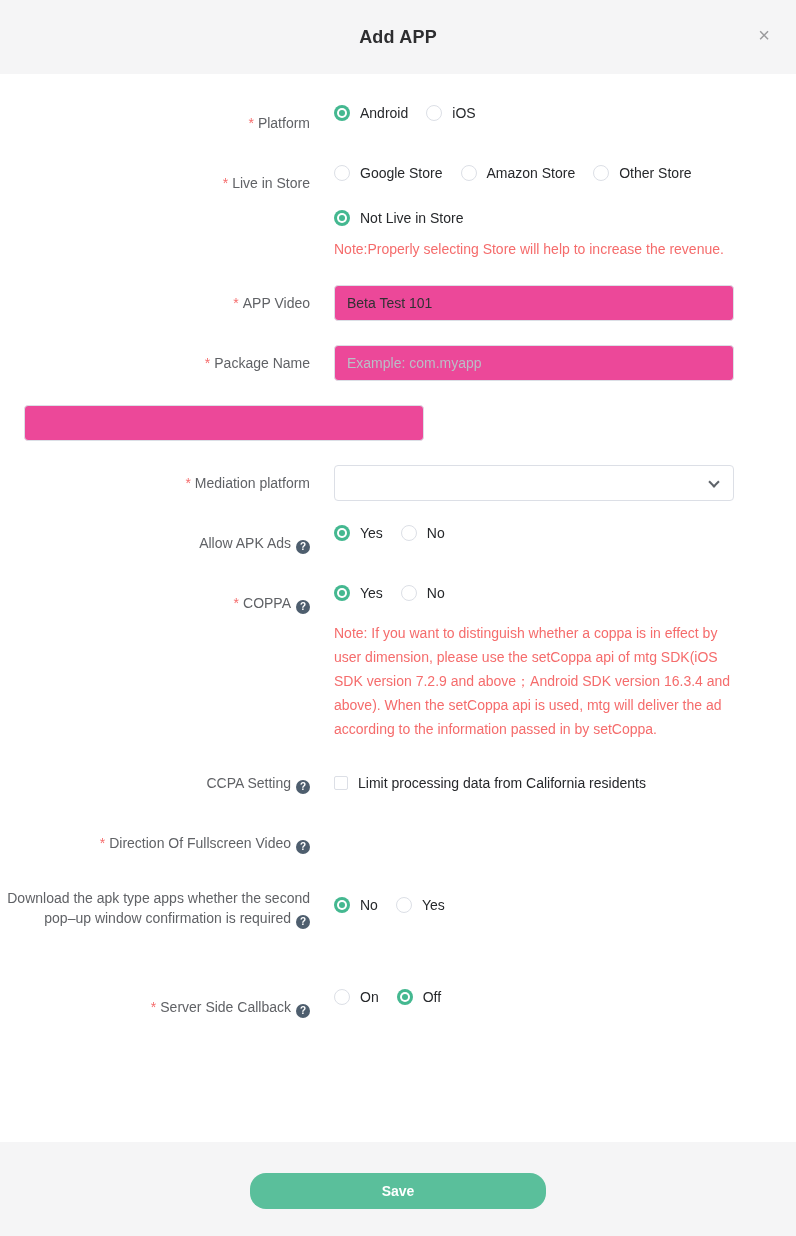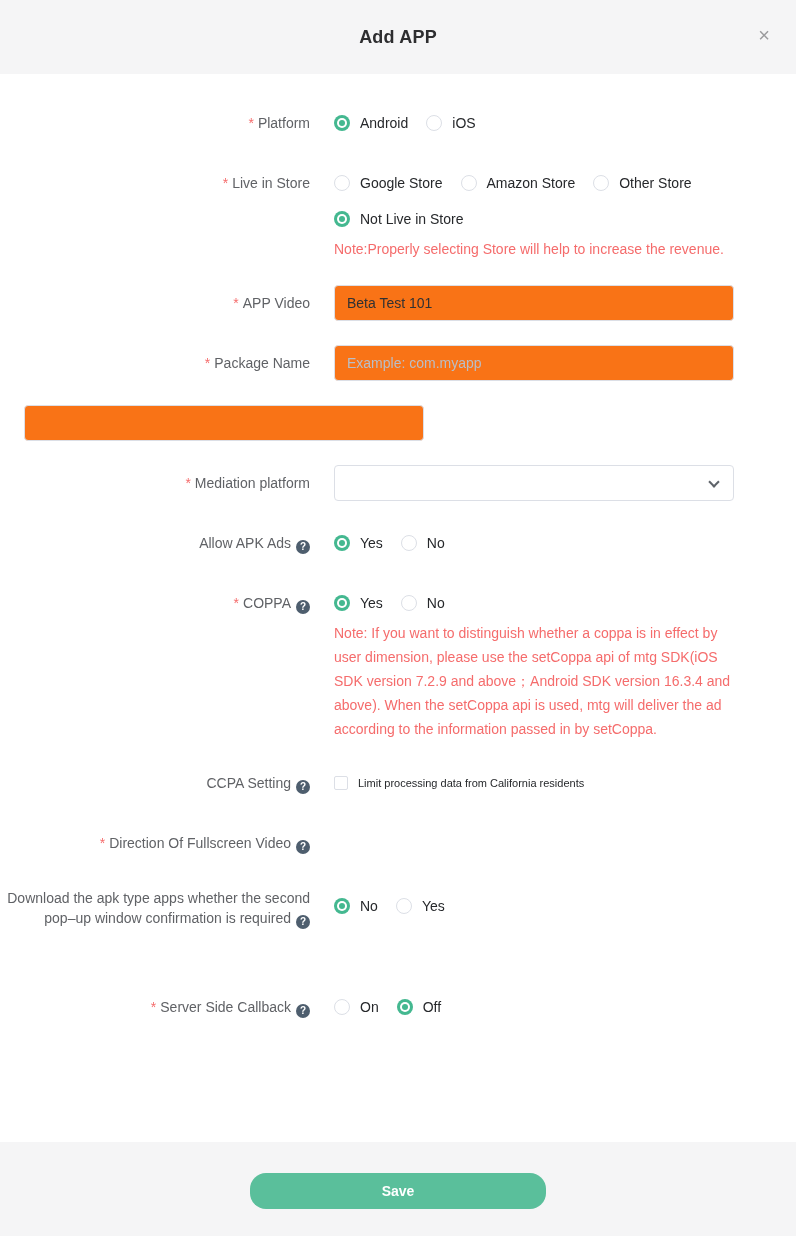--- a/index.html
+++ b/index.html
@@ -32,41 +32,41 @@
   .lbl.multiline { line-height:20px; padding-top:3px; }
   .req { color:#f56c6c; margin-right:4px; }
   .help {
     display:inline-block; width:14px; height:14px; line-height:14px;
     border-radius:50%; background:#4e5e6e; color:#fff;
     font-size:10px; font-weight:bold; text-align:center;
     margin-left:5px; vertical-align:-2px; cursor:pointer;
   }
   .ctrl { margin-left:24px; flex:1 1 auto; }
   
-  .radio-line { height:36px; display:flex; align-items:center; }
+  .radio-line { height:36px; display:flex; align-items:flex-start; }
   .radio-line.compact { height:18px; margin-top:9px; }
   .radio-opt { display:inline-flex; align-items:center; margin-right:18px; cursor:pointer; }
   .radio {
     width:16px; height:16px; border-radius:50%;
     border:1px solid #dcdfe6; background:#fff; position:relative; flex:0 0 16px;
   }
   .radio.selected { border:none; background:#44b890; }
   .radio.selected::before {
     content:""; position:absolute; left:3px; top:3px; right:3px; bottom:3px;
     background:#fff; border-radius:50%;
   }
   .radio.selected::after {
     content:""; position:absolute; left:5px; top:5px; right:5px; bottom:5px;
     background:#44b890; border-radius:50%;
   }
   .opt-label { margin-left:10px; font-size:14px; color:#26282b; white-space:nowrap; }
   
   .text-input {
     width:400px; height:36px; border:1px solid #dcdfe6; border-radius:4px;
-    padding:0 12px; font-size:14px; color:#303133; background:#f97316; outline:none;
+    padding:0 12px; font-size:14px; color:#303133; background:#ec4899; outline:none;
     font-family:"Liberation Sans", sans-serif;
   }
   .text-input::placeholder { color:#b9bec7; }
   .select-box {
     width:400px; height:36px; border:1px solid #dcdfe6; border-radius:4px;
     background:#fff; position:relative; cursor:pointer;
   }
   .chevron {
     position:absolute; right:15px; top:12px; width:8px; height:8px;
     border-right:2px solid #5e6369; border-bottom:2px solid #5e6369;
@@ -76,21 +76,21 @@
   .note {
     width:400px; font-size:14px; line-height:24px; color:#f56c6c; margin-top:9px;
   }
   .note.tight { margin-top:0; }
   
   .check-line { height:36px; display:flex; align-items:center; cursor:pointer; }
   .checkbox {
     width:14px; height:14px; border:1px solid #dcdfe6; border-radius:2px;
     background:#fff; flex:0 0 14px;
   }
-  .check-label { margin-left:10px; font-size:11px; color:#26282b; }
+  .check-label { margin-left:10px; font-size:14px; color:#26282b; }
   
   .row.apk-row { margin-bottom:60px; }
   .row.apk-row .ctrl { padding-top:12px; }
   
   .dlg-footer {
     position:absolute; left:0; bottom:0; width:796px; height:94px;
     background:#f5f5f6; text-align:center;
   }
   .save-btn {
     margin-top:31px; width:296px; height:36px; border:none; border-radius:16px;

